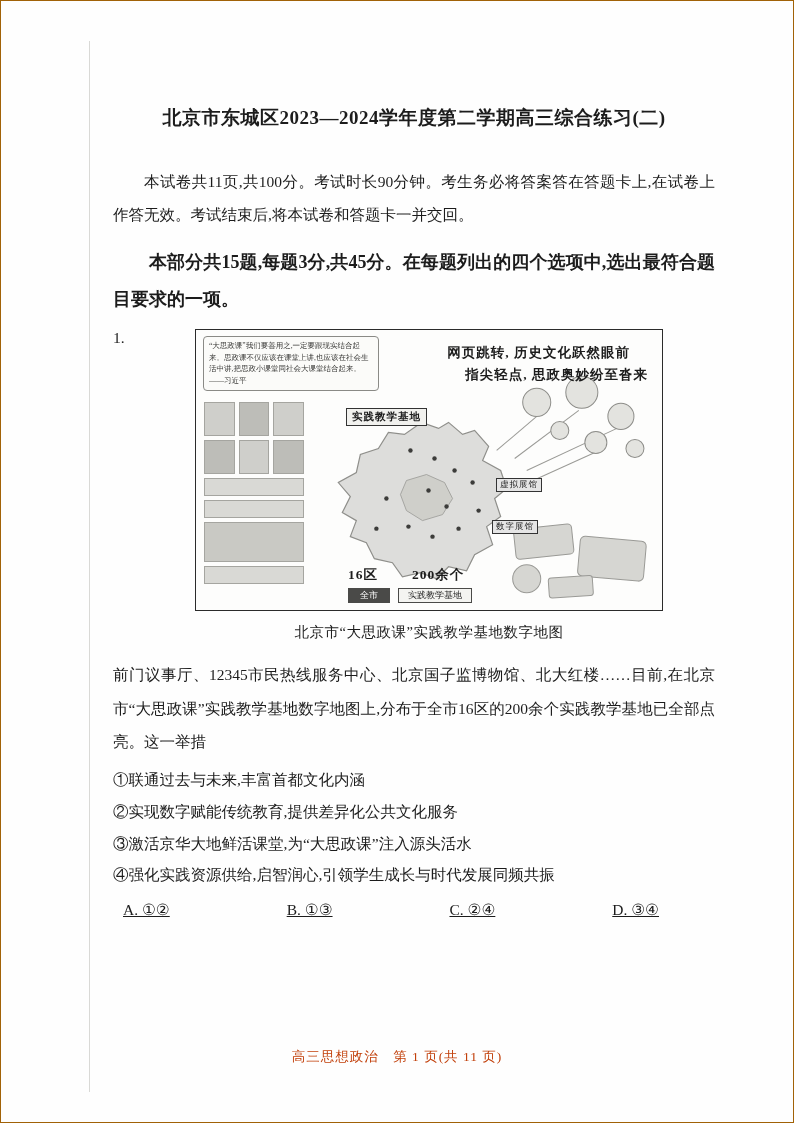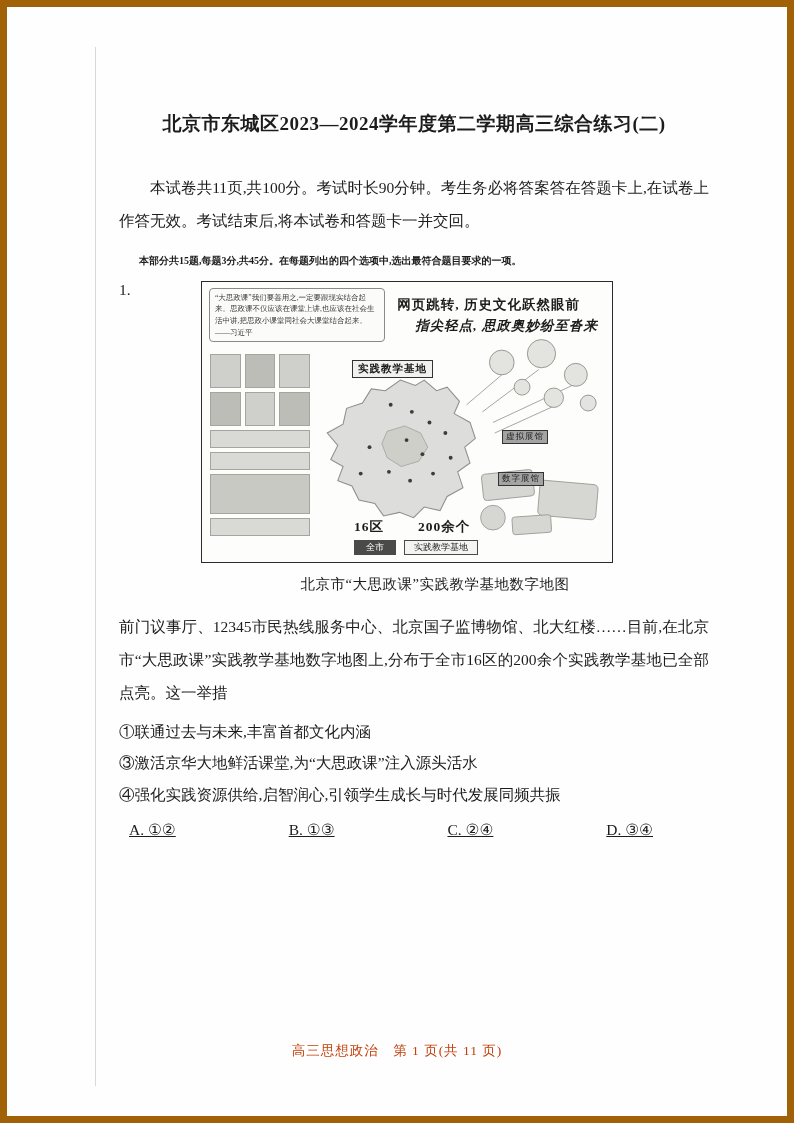--- a/index.html
+++ b/index.html
@@ -6,58 +6,58 @@
   .page{
     position:relative;
     width:794px;height:1123px;
     margin:0 auto;
     background:#fefefe;
     box-sizing:border-box;
     padding:104px 78px 0 112px;
     font-family:"Liberation Serif","DejaVu Serif",serif;
     color:#1c1c1c;
     overflow:hidden;
-    border:7px solid #a16207;
+    border:1px solid #a16207;
   }
   .scan-line{position:absolute;left:88px;top:40px;bottom:30px;width:1px;background:#d9d9d6;}
   .header-title{font-size:19px;font-weight:bold;text-align:center;letter-spacing:.5px;white-space:nowrap;}
   .subject-row{position:relative;margin-top:30px;text-align:center;}
   .subject-title{font-size:29px;font-weight:bold;letter-spacing:10px;}
   .subject-date{position:absolute;right:2px;bottom:3px;font-size:15px;letter-spacing:.5px;}
   .para{font-size:15.5px;line-height:2.15;text-align:justify;}
   .intro{margin-top:34px;text-indent:2em;}
   .section-title{margin-top:20px;text-align:center;font-size:16.5px;font-weight:bold;}
-  .section-intro{margin-top:12px;text-indent:2em;font-weight:bold;font-size:10px;line-height:2.1;text-align:justify;}
+  .section-intro{margin-top:12px;text-indent:2em;font-weight:bold;font-size:18px;line-height:2.1;text-align:justify;}
   .q-row{margin-top:10px;display:flex;align-items:flex-start;}
   .q-number{font-size:15.5px;width:20px;flex:0 0 auto;}
   .figure-box{
     margin-left:62px;flex:0 0 auto;
-    width:412px;height:282px;
+    width:468px;height:282px;
     border:1.5px solid #2b2b2b;
     position:relative;background:#fdfdfc;box-sizing:border-box;
   }
   .fig-svg{position:absolute;left:0;top:0;width:100%;height:100%;}
   .quote-box{
     position:absolute;left:7px;top:6px;width:176px;
     border:1px solid #8a8a86;border-radius:4px;background:#fbfbf9;
     font-size:7.5px;line-height:1.55;color:#3a3a38;padding:3px 5px;box-sizing:border-box;
   }
   .headline{position:absolute;right:14px;top:12px;text-align:left;font-size:13.5px;font-weight:600;letter-spacing:1px;line-height:1.6;}
-  .headline .l2{padding-left:18px;display:block;font-style:italic;}
+  .headline .l2{padding-left:18px;display:block;}
   .fig-thumbs{position:absolute;left:8px;top:72px;width:100px;}
   .thumb-grid{display:grid;grid-template-columns:repeat(3,1fr);gap:4px;}
   .thumb{height:32px;background:#cfcfcb;border:1px solid #a5a5a0;}
   .thumb.alt{background:#bdbdb8;}
   .shot{height:16px;background:#d9d9d5;border:1px solid #a5a5a0;margin-top:4px;}
   .shot.big{height:38px;background:#c9c9c4;}
   .map-label{
     position:absolute;border:1px solid #333;background:#f1f1ee;
     font-weight:bold;font-size:10.5px;padding:1px 5px;letter-spacing:1px;white-space:nowrap;
   }
-  .map-label.small{font-size:8.5px;font-weight:normal;background:#a3a3a3;padding:0 3px;}
+  .map-label.small{font-size:8.5px;font-weight:normal;background:#e5e5e5;padding:0 3px;}
   .fig-stats{position:absolute;left:152px;bottom:26px;display:flex;gap:34px;font-size:13.5px;font-weight:bold;letter-spacing:1px;}
   .fig-legend{position:absolute;left:152px;bottom:7px;display:flex;gap:8px;font-size:9px;align-items:center;}
   .legend-city{background:#4a4a48;color:#fff;padding:1px 12px;}
   .legend-base{border:1px solid #4a4a48;padding:0 9px;background:#f4f4f1;}
   .fig-caption{width:468px;margin-left:82px;text-align:center;font-size:14.5px;margin-top:12px;letter-spacing:.5px;}
   .stem{margin-top:16px;}
   .option-line{font-size:15.5px;line-height:2.05;}
   .options{margin-top:6px;}
   .choices{display:flex;justify-content:space-between;padding:2px 56px 0 10px;font-size:15.5px;margin-top:8px;text-decoration:underline;}
   .footer{position:absolute;left:0;right:0;bottom:56px;text-align:center;font-size:13.5px;letter-spacing:1px;color:#c2410c;}
@@ -161,20 +161,21 @@
       </div>
     </div>
   </div>
 
   <div class="fig-caption">北京市“大思政课”实践教学基地数字地图</div>
 
   <div class="para stem">前门议事厅、12345市民热线服务中心、北京国子监博物馆、北大红楼……目前,在北京市“大思政课”实践教学基地数字地图上,分布于全市16区的200余个实践教学基地已全部点亮。这一举措</div>
 
   <div class="options">
     <div class="option-line">①联通过去与未来,丰富首都文化内涵</div>
+    <div class="option-line">②实现数字赋能传统教育,提供差异化公共文化服务</div>
     <div class="option-line">③激活京华大地鲜活课堂,为“大思政课”注入源头活水</div>
     <div class="option-line">④强化实践资源供给,启智润心,引领学生成长与时代发展同频共振</div>
   </div>
 
   <div class="choices">
     <span>A. ①②</span>
     <span>B. ①③</span>
     <span>C. ②④</span>
     <span>D. ③④</span>
   </div>

